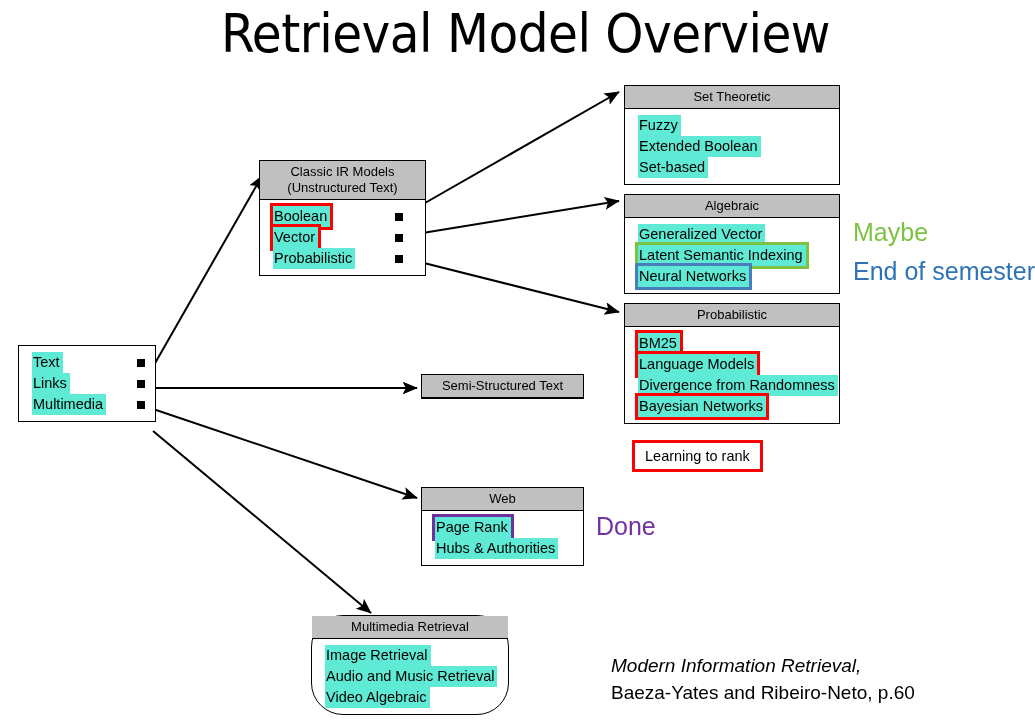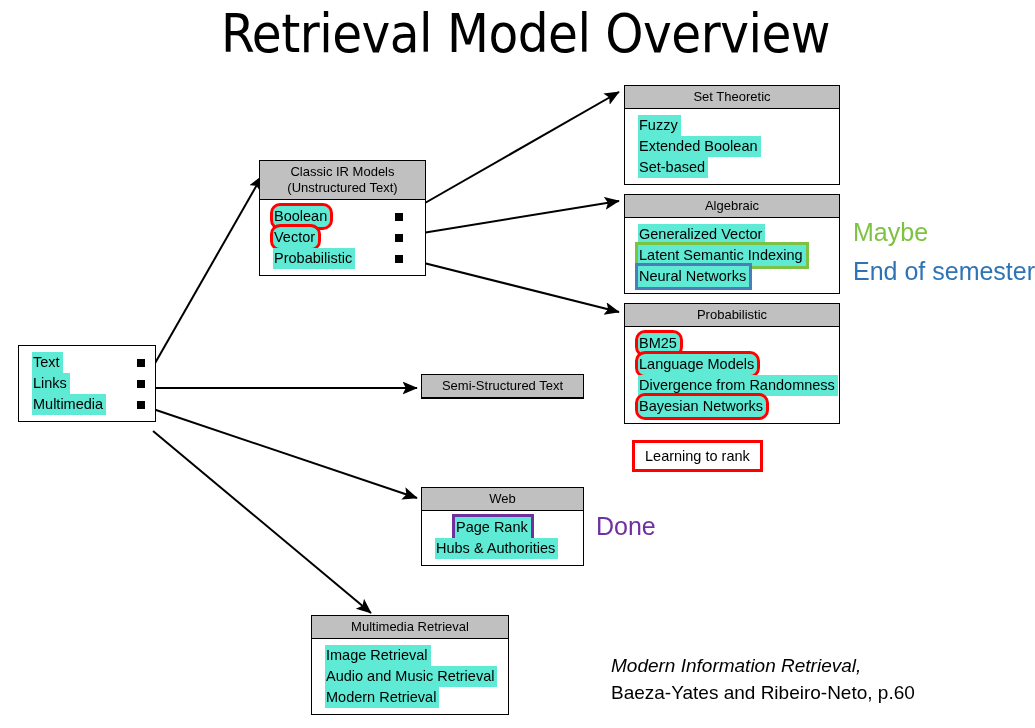--- a/index.html
+++ b/index.html
@@ -69,24 +69,24 @@
     color: #000000;
   }
   .node-item .item-text {
     display: inline-block;
     padding: 0 3px 0 1px;
     box-sizing: border-box;
     position: relative;
     background: #5eead4;
   }
   
-  .hl-red   .item-text { outline: 3.5px solid #ff0000;  outline-offset: 0px; border-radius: 7px; }
+  .hl-red   .item-text { outline: 3.5px solid #ff0000;  outline-offset: 0px; }
   .hl-green .item-text { outline: 3.5px solid #7dc242;  outline-offset: 0px; }
   .hl-blue  .item-text { outline: 3.5px solid #4a7ebb;  outline-offset: 0px; }
-  .hl-purple .item-text{ outline: 3.5px solid #7030a0;  outline-offset: 0px; margin-left: 20px; }
+  .hl-purple .item-text{ outline: 3.5px solid #7030a0;  outline-offset: 0px; }
 
   
   .row-bullet {
     position: absolute;
     width: 8px;
     height: 8px;
     background: #000000;
   }
 
   
@@ -268,33 +268,33 @@
     <div class="node-body">
       <div class="node-item hl-purple">
         <span class="item-text">Page Rank</span>
       </div>
       <div class="node-item">
         <span class="item-text">Hubs &amp; Authorities</span>
       </div>
     </div>
   </div>
 
-  <div class="node" style="left:303px; top:615px; width:198px;">
+  <div class="node" style="left:303px; top:615px; width:198px;border-radius:32px;">
     <div class="node-header">
       <span class="hdr-line">Multimedia Retrieval</span>
     </div>
     <div class="node-body">
       <div class="node-item">
         <span class="item-text">Image Retrieval</span>
       </div>
       <div class="node-item">
         <span class="item-text">Audio and Music Retrieval</span>
       </div>
       <div class="node-item">
-        <span class="item-text">Modern Retrieval</span>
+        <span class="item-text">Video Algebraic</span>
       </div>
     </div>
   </div>
 
   <div class="callout-box" style="left:624px; top:440px;">
     <span>Learning to rank</span>
   </div>
 
   <div class="annot" style="left:845px; top:217px; color:#7dc242;">Maybe</div>
 

